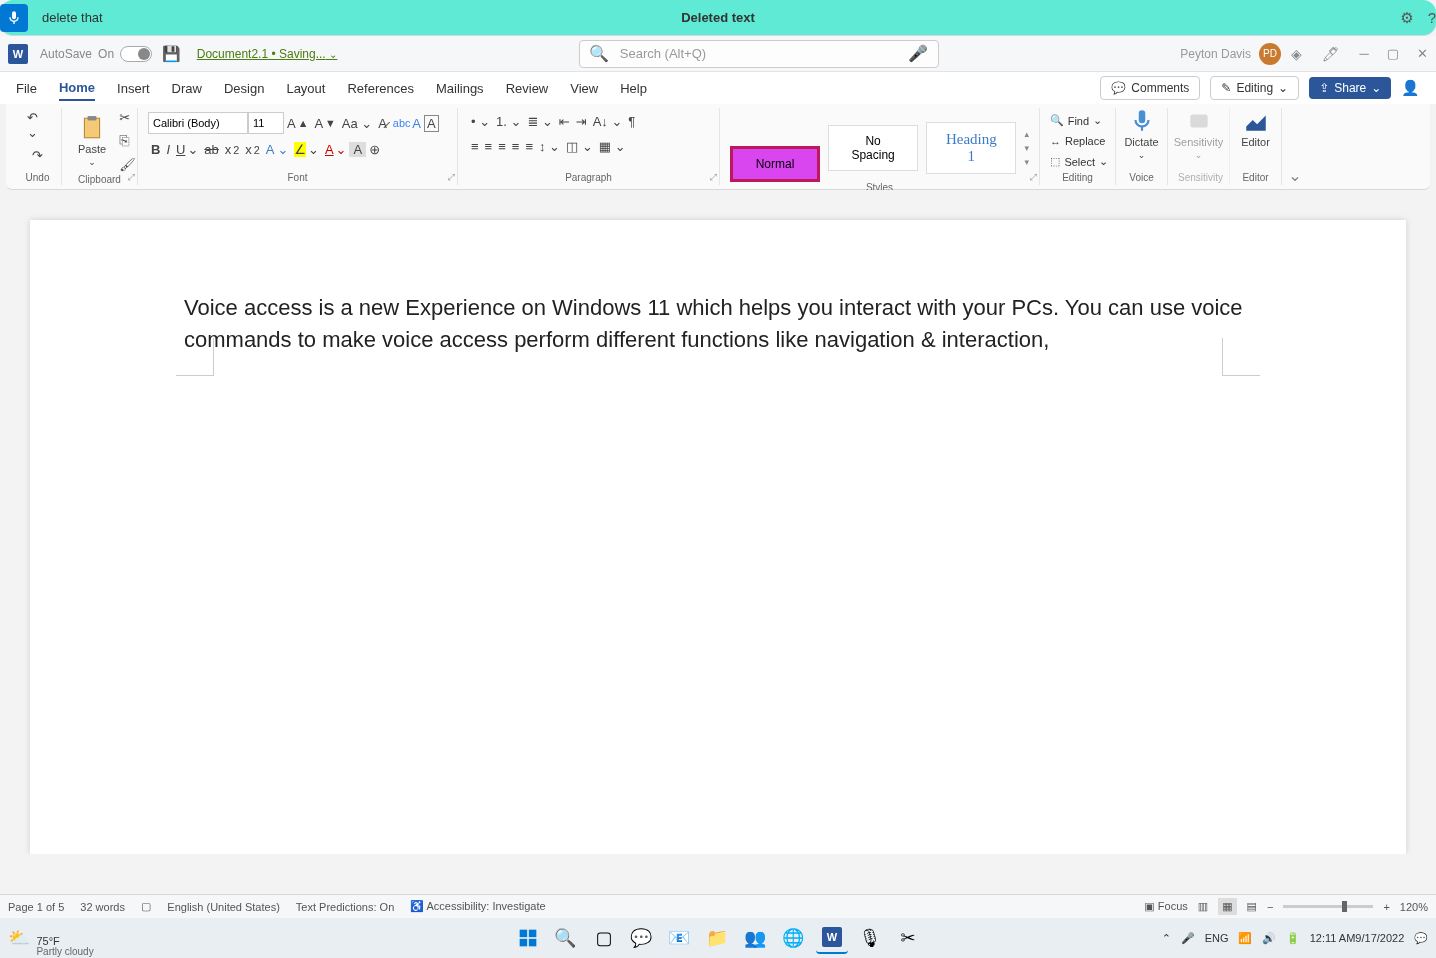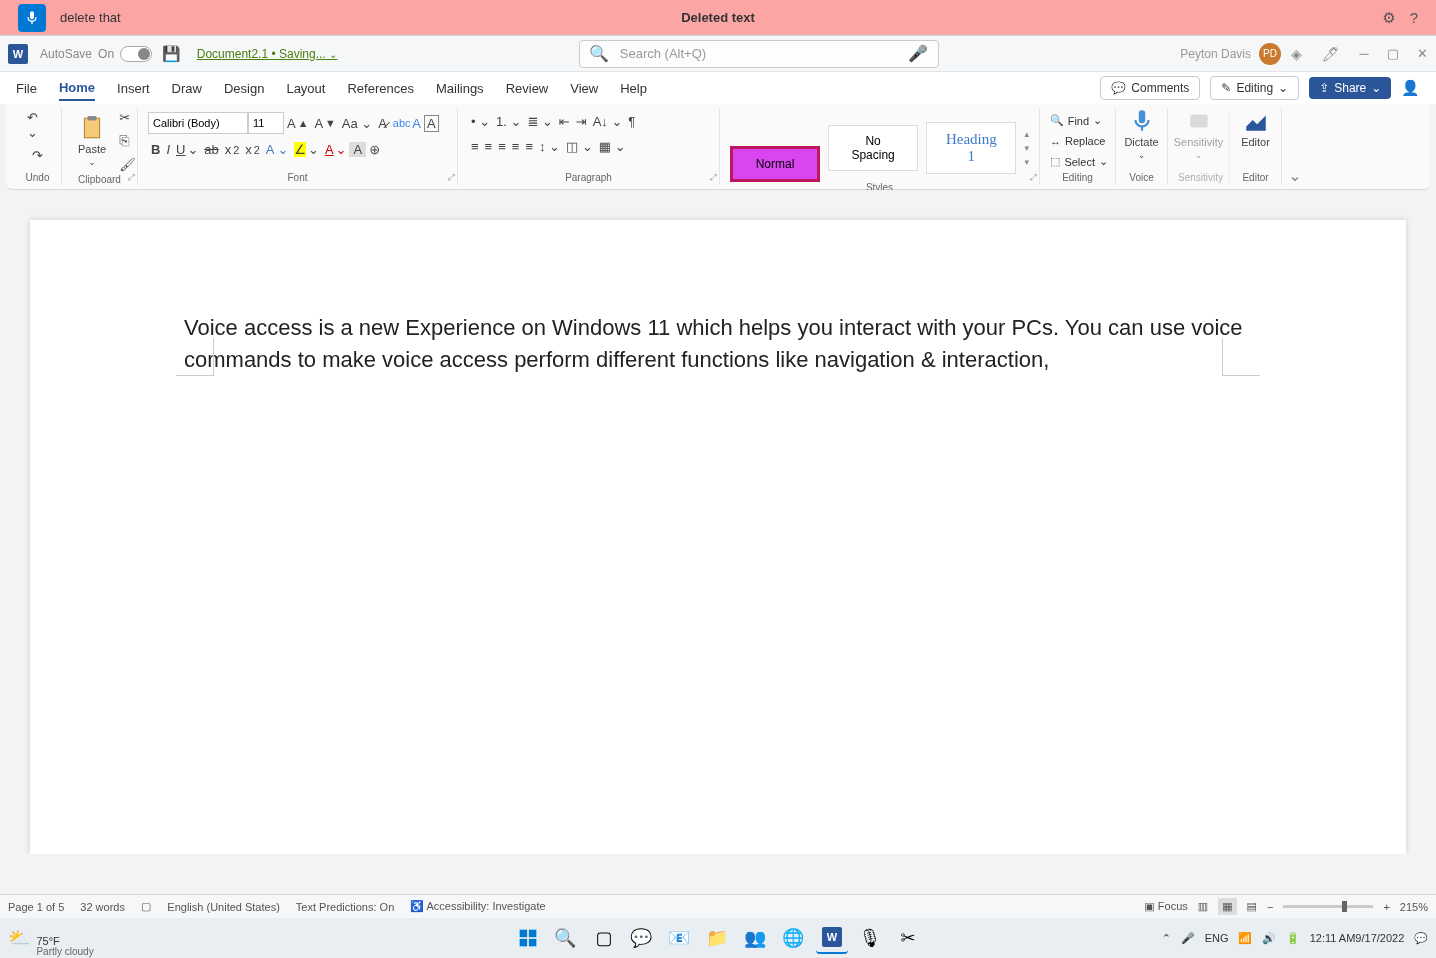--- a/index.html
+++ b/index.html
@@ -1,19 +1,19 @@
 <!DOCTYPE html>
 <html><head>
 <meta charset="utf-8">
 <style>
 *{margin:0;padding:0;box-sizing:border-box;font-family:"Segoe UI",sans-serif;}
 html,body{width:1436px;height:958px;overflow:hidden;background:#f3f3f3;}
 
 
-.voice-bar{height:36px;background:#fca5a5;display:flex;align-items:center;padding:0 18px;position:relative;border-bottom:1px solid #d0d8de;}
+.voice-bar{height:36px;background:#5eead4;display:flex;align-items:center;padding:0 0;position:relative;border-bottom:1px solid #d0d8de;border-radius:13px;}
 .mic-btn{width:28px;height:28px;background:#0078d4;border-radius:4px;display:flex;align-items:center;justify-content:center;color:#fff;}
 .voice-cmd{margin-left:14px;font-size:13px;color:#333;}
 .voice-status{position:absolute;left:50%;transform:translateX(-50%);font-size:13px;color:#333;font-weight:600;}
 .voice-right{margin-left:auto;display:flex;gap:14px;color:#555;}
 .voice-right span{cursor:pointer;font-size:15px;}
 
 
 .title-bar{height:36px;background:#f5f7f9;display:flex;align-items:center;padding:0 8px;border-bottom:1px solid #e0e4e8;}
 .word-icon{width:20px;height:20px;background:#2b579a;border-radius:2px;color:#fff;font-size:11px;font-weight:bold;display:flex;align-items:center;justify-content:center;}
 .autosave{margin-left:12px;font-size:12px;color:#888;display:flex;align-items:center;gap:6px;}
@@ -53,21 +53,21 @@
 .style-box{border:1px solid #ddd;padding:8px 16px;font-size:12px;background:#fff;min-width:90px;text-align:center;}
 .style-box.sel{border:3px solid #be185d;background:#d946ef;margin-top:32px;}
 .style-h1{color:#3d7bc6;font-size:15px;font-family:Liberation Serif, serif;}
 .big-btn{display:flex;flex-direction:column;align-items:center;gap:2px;font-size:11px;color:#444;padding:0 6px;}
 .big-btn svg{width:26px;height:26px;}
 .ed-item{font-size:11px;color:#333;display:flex;align-items:center;gap:4px;padding:2px 0;}
 .dialog-launch{position:absolute;bottom:2px;right:2px;font-size:9px;color:#888;}
 
 
 .doc-area{position:absolute;top:190px;left:0;right:0;bottom:104px;background:#f3f3f3;overflow:hidden;padding:30px 30px 0;}
-.page{background:#fff;width:100%;height:100%;box-shadow:0 0 6px rgba(0,0,0,0.15);position:relative;padding:92px 154px 0;}
+.page{background:#fff;width:100%;height:100%;box-shadow:0 0 6px rgba(0,0,0,0.15);position:relative;padding:72px 154px 0;}
 .marg-tl{position:absolute;top:118px;left:146px;width:38px;height:38px;border-right:1px solid #ccc;border-bottom:1px solid #ccc;}
 .marg-tr{position:absolute;top:118px;right:146px;width:38px;height:38px;border-left:1px solid #ccc;border-bottom:1px solid #ccc;}
 .doc-text{font-size:22px;line-height:1.45;color:#222;}
 
 
 .status-bar{position:absolute;bottom:40px;left:0;right:0;height:24px;background:#f5f7f9;border-top:1px solid #d8d8d8;display:flex;align-items:center;padding:0 8px;font-size:11px;color:#555;gap:16px;}
 .status-right{margin-left:auto;display:flex;align-items:center;gap:10px;}
 .zoom-slider{width:90px;height:3px;background:#ccc;position:relative;}
 .zoom-slider::after{content:"";width:5px;height:11px;background:#666;position:absolute;left:65%;top:-4px;}
 
@@ -319,21 +319,21 @@
   <span>Text Predictions: On</span>
   <span>♿ <span>Accessibility: Investigate</span></span>
   <div class="status-right">
     <span>▣ <span>Focus</span></span>
     <span>▥</span>
     <span style="background:#ddd;padding:2px 4px;">▦</span>
     <span>▤</span>
     <span>−</span>
     <div class="zoom-slider"></div>
     <span>+</span>
-    <span>215%</span>
+    <span>120%</span>
   </div>
 </div>
 
 <div class="taskbar">
   <div class="weather">
     <span style="color:#f4b400;font-size:18px;">⛅</span>
     <div class="weather-text">
       <span>75°F</span>
       <span>Partly cloudy</span>
     </div>

